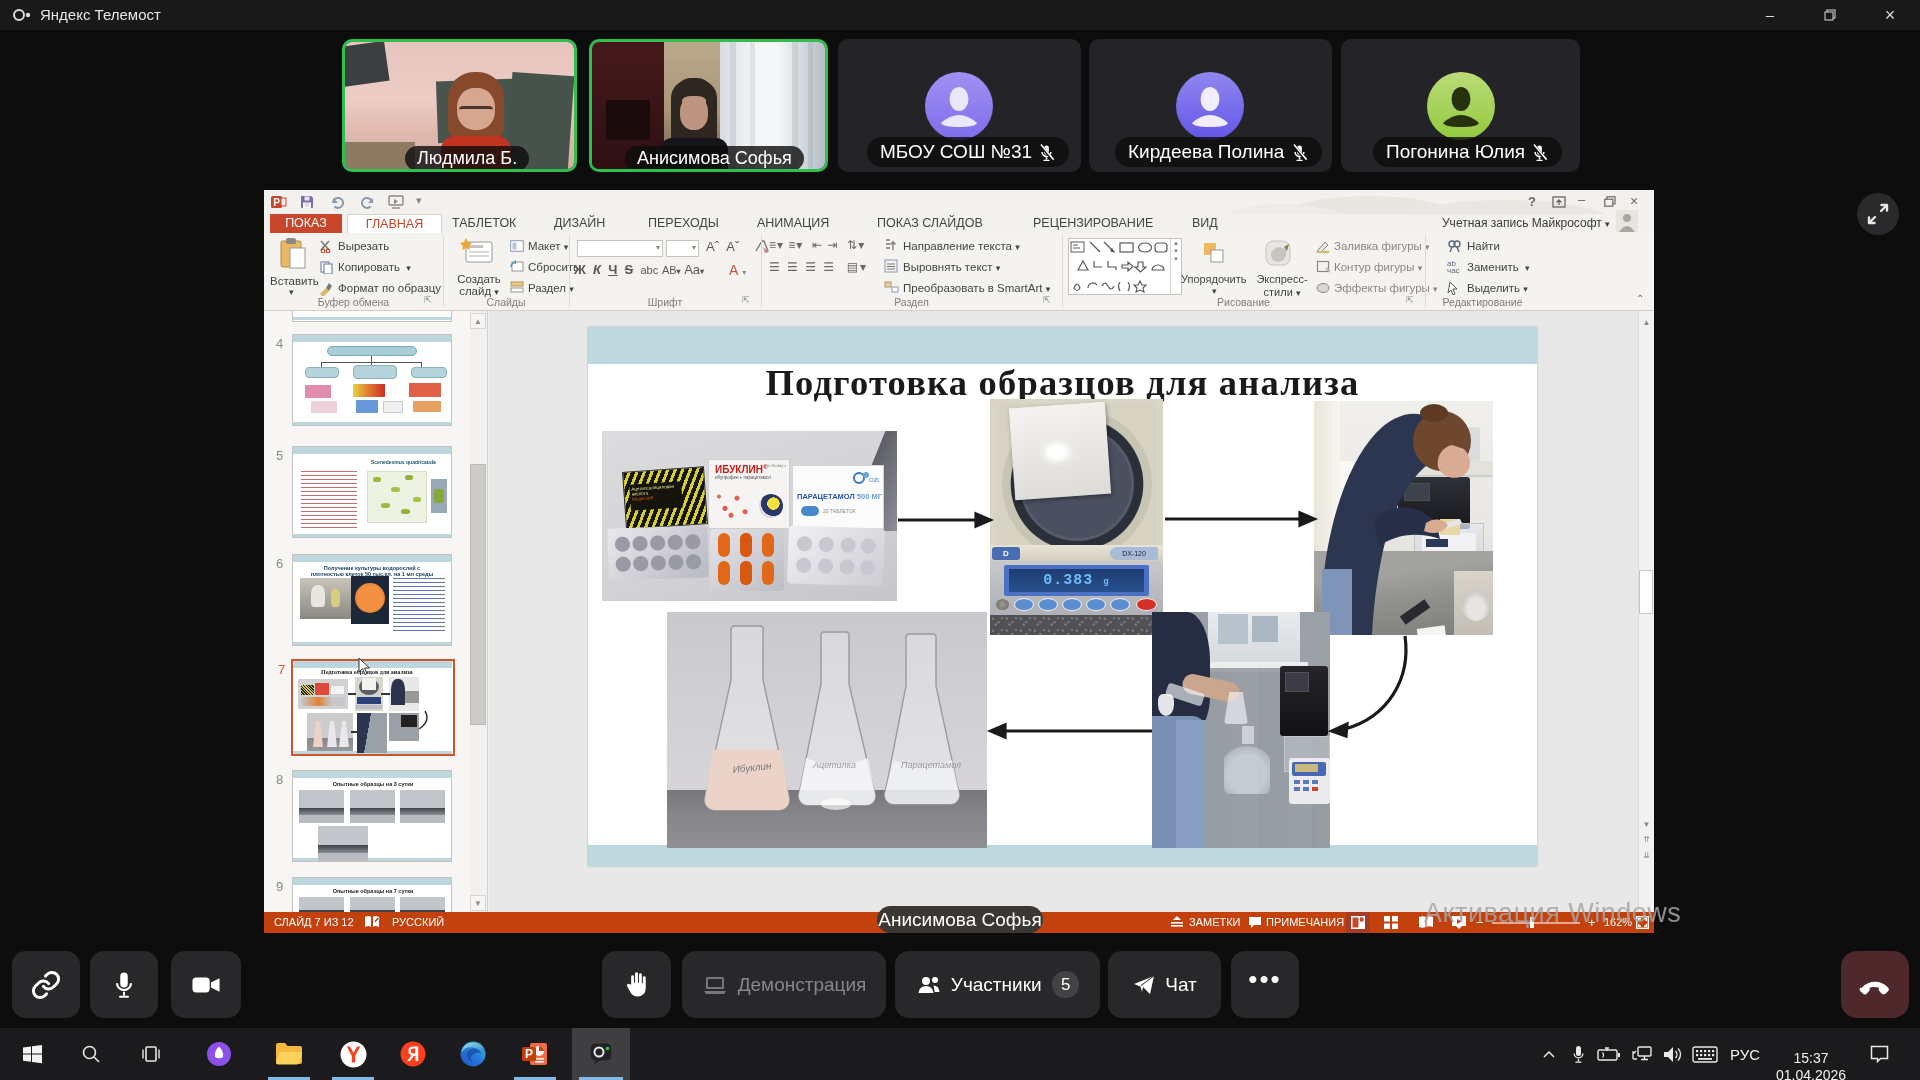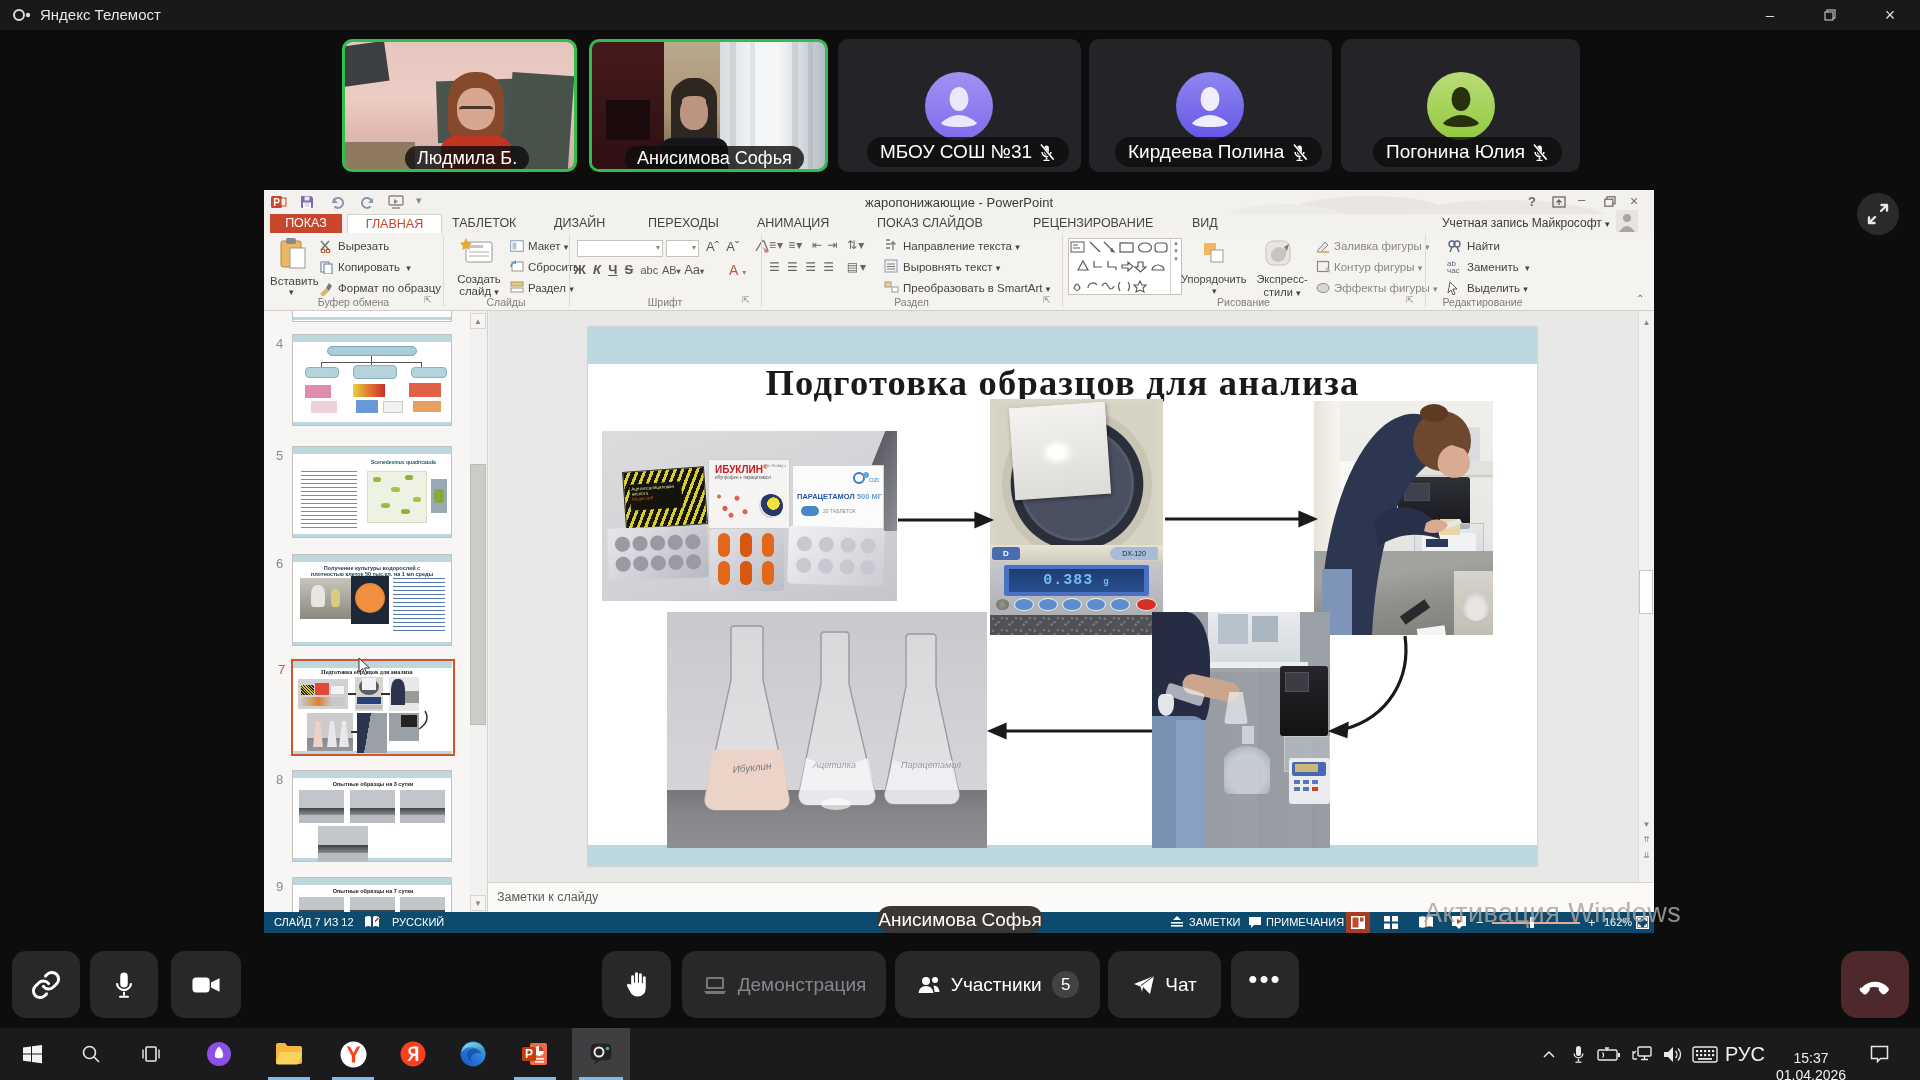--- a/index.html
+++ b/index.html
@@ -160,21 +160,20 @@
   <svg class="abs" style="left:96px;top:5px" width="16" height="14" viewBox="0 0 16 14">
           <path d="M12 8 a5 5 0 1 0 -1.5 3.5" fill="none" stroke="#8a97ad" stroke-width="2"></path>
           <path d="M13 3 v5 h-5 z" fill="#8a97ad"></path>
         </svg>
   <svg class="abs" style="left:124px;top:5px" width="18" height="14" viewBox="0 0 18 14">
           <rect x="1" y="1" width="14" height="9" rx="1" fill="none" stroke="#8a8784" stroke-width="1.4"></rect>
           <path d="M6 4 l4 2.5 -4 2.5z" fill="#8a8784"></path>
           <path d="M4 13 h8" stroke="#8a8784" stroke-width="1.4"></path>
         </svg>
   <div class="abs" style="left:152px;top:4px;color:#8a8784;font-size:11px">▾</div>
-  <div class="abs" style="left:0;top:5px;width:1390px;text-align:center;font-size:13px;color:#3b3a38">жаропонижающие - PowerPoint</div>
   <div class="abs" style="left:1264px;top:4px;color:#6a6764;font-size:13px;font-weight:bold">?</div>
   <svg class="abs" style="left:1288px;top:6px" width="14" height="12" viewBox="0 0 14 12">
           <rect x="1" y="1" width="12" height="10" fill="none" stroke="#6a6764" stroke-width="1.3"></rect>
           <path d="M7 9 v-5 M4.5 6.5 L7 4 l2.5 2.5" stroke="#6a6764" stroke-width="1.3" fill="none"></path>
         </svg>
   <div class="abs" style="left:1314px;top:2px;color:#6a6764;font-size:13px">–</div>
   <svg class="abs" style="left:1340px;top:6px" width="12" height="11" viewBox="0 0 12 11">
           <rect x="3" y="0.8" width="8" height="7" fill="none" stroke="#6a6764" stroke-width="1.2"></rect>
           <rect x="0.8" y="3.2" width="8" height="7" fill="#f3f1ee" stroke="#6a6764" stroke-width="1.2"></rect>
         </svg>
@@ -630,25 +629,22 @@
   </div>
 
   <div class="abs" style="left:1374px;top:0;width:16px;height:601px;background:#f2f1ef;border-left:1px solid #e0dedb"></div>
   <div class="abs" style="left:1375px;top:4px;width:15px;height:15px;color:#8a8886;font-size:8px;text-align:center;line-height:15px">▲</div>
   <div class="abs" style="left:1375px;top:259px;width:14px;height:44px;background:#fdfdfd;border:1px solid #c8c5c1"></div>
   <div class="abs" style="left:1375px;top:506px;width:15px;height:15px;color:#8a8886;font-size:8px;text-align:center;line-height:15px">▼</div>
   <div class="abs" style="left:1375px;top:524px;width:15px;height:13px;color:#8a8886;font-size:8px;text-align:center">⇈</div>
   <div class="abs" style="left:1375px;top:540px;width:15px;height:13px;color:#8a8886;font-size:8px;text-align:center">⇊</div>
  </div>
 
- <div class="abs" style="left:224px;top:692px;width:1166px;height:30px;background:#fbfaf9;border-top:1px solid #d8d5d1">
-  <div class="abs" style="left:9px;top:7px;font-size:12.5px;color:#5c5a57">Заметки к слайду</div>
- </div>
-
- <div class="abs" id="pstatus" style="left:0;top:722px;width:1390px;height:21px;background:#0c4a6e;color:#fff;font-size:11px">
+
+ <div class="abs" id="pstatus" style="left:0;top:722px;width:1390px;height:21px;background:#c2410c;color:#fff;font-size:11px">
   <div class="abs" style="left:10px;top:4px">СЛАЙД 7 ИЗ 12</div>
   <svg class="abs" style="left:100px;top:3px" width="16" height="14" viewBox="0 0 16 14">
           <path d="M1 2 q4 -2 6 0 v10 q-2 -2 -6 0z M15 2 q-4 -2 -6 0 v10 q2 -2 6 0z" fill="#fff"></path>
           <path d="M10 6 l4 -4 1.5 1.5 -4 4z" fill="#c4492b" stroke="#fff" stroke-width=".8"></path>
         </svg>
   <div class="abs" style="left:128px;top:4px">РУССКИЙ</div>
   <svg class="abs" style="left:906px;top:4px" width="14" height="13" viewBox="0 0 14 13">
           <path d="M7 0 l4 4 h-8z" fill="#fff"></path>
           <rect x="1" y="6" width="12" height="1.6" fill="#fff"></rect>
           <rect x="1" y="9" width="12" height="1.6" fill="#fff"></rect>
@@ -895,21 +891,21 @@
             <rect x="20" y="4" width="2.2" height="2.2"></rect>
             <rect x="4" y="8" width="2.2" height="2.2"></rect>
             <rect x="8" y="8" width="2.2" height="2.2"></rect>
             <rect x="12" y="8" width="2.2" height="2.2"></rect>
             <rect x="16" y="8" width="2.2" height="2.2"></rect>
             <rect x="20" y="8" width="2.2" height="2.2"></rect>
             <rect x="6" y="12" width="14" height="1.8"></rect>
           </g>
         </svg>
       </div>
- <div class="tic" style="left:1726px;width:38px;color:#f0f0f0;font-size:20px">РУС</div>
+ <div class="tic" style="left:1726px;width:38px;color:#f0f0f0;font-size:15px">РУС</div>
  <div class="tic" style="left:1768px;width:86px;color:#f0f0f0;font-size:14px;text-align:center;line-height:17px;display:block;padding-top:22px">15:37<br>01.04.2026</div>
  <div class="tic" style="left:1862px;width:34px">
         <svg width="19" height="18" viewBox="0 0 19 18">
           <path d="M1.5 1.5 h16 v12 h-7 l-3 3 v-3 h-6z" fill="none" stroke="#e8e8e8" stroke-width="1.5"></path>
         </svg>
       </div>
 </div>
 </div>
 
 </body></html>

